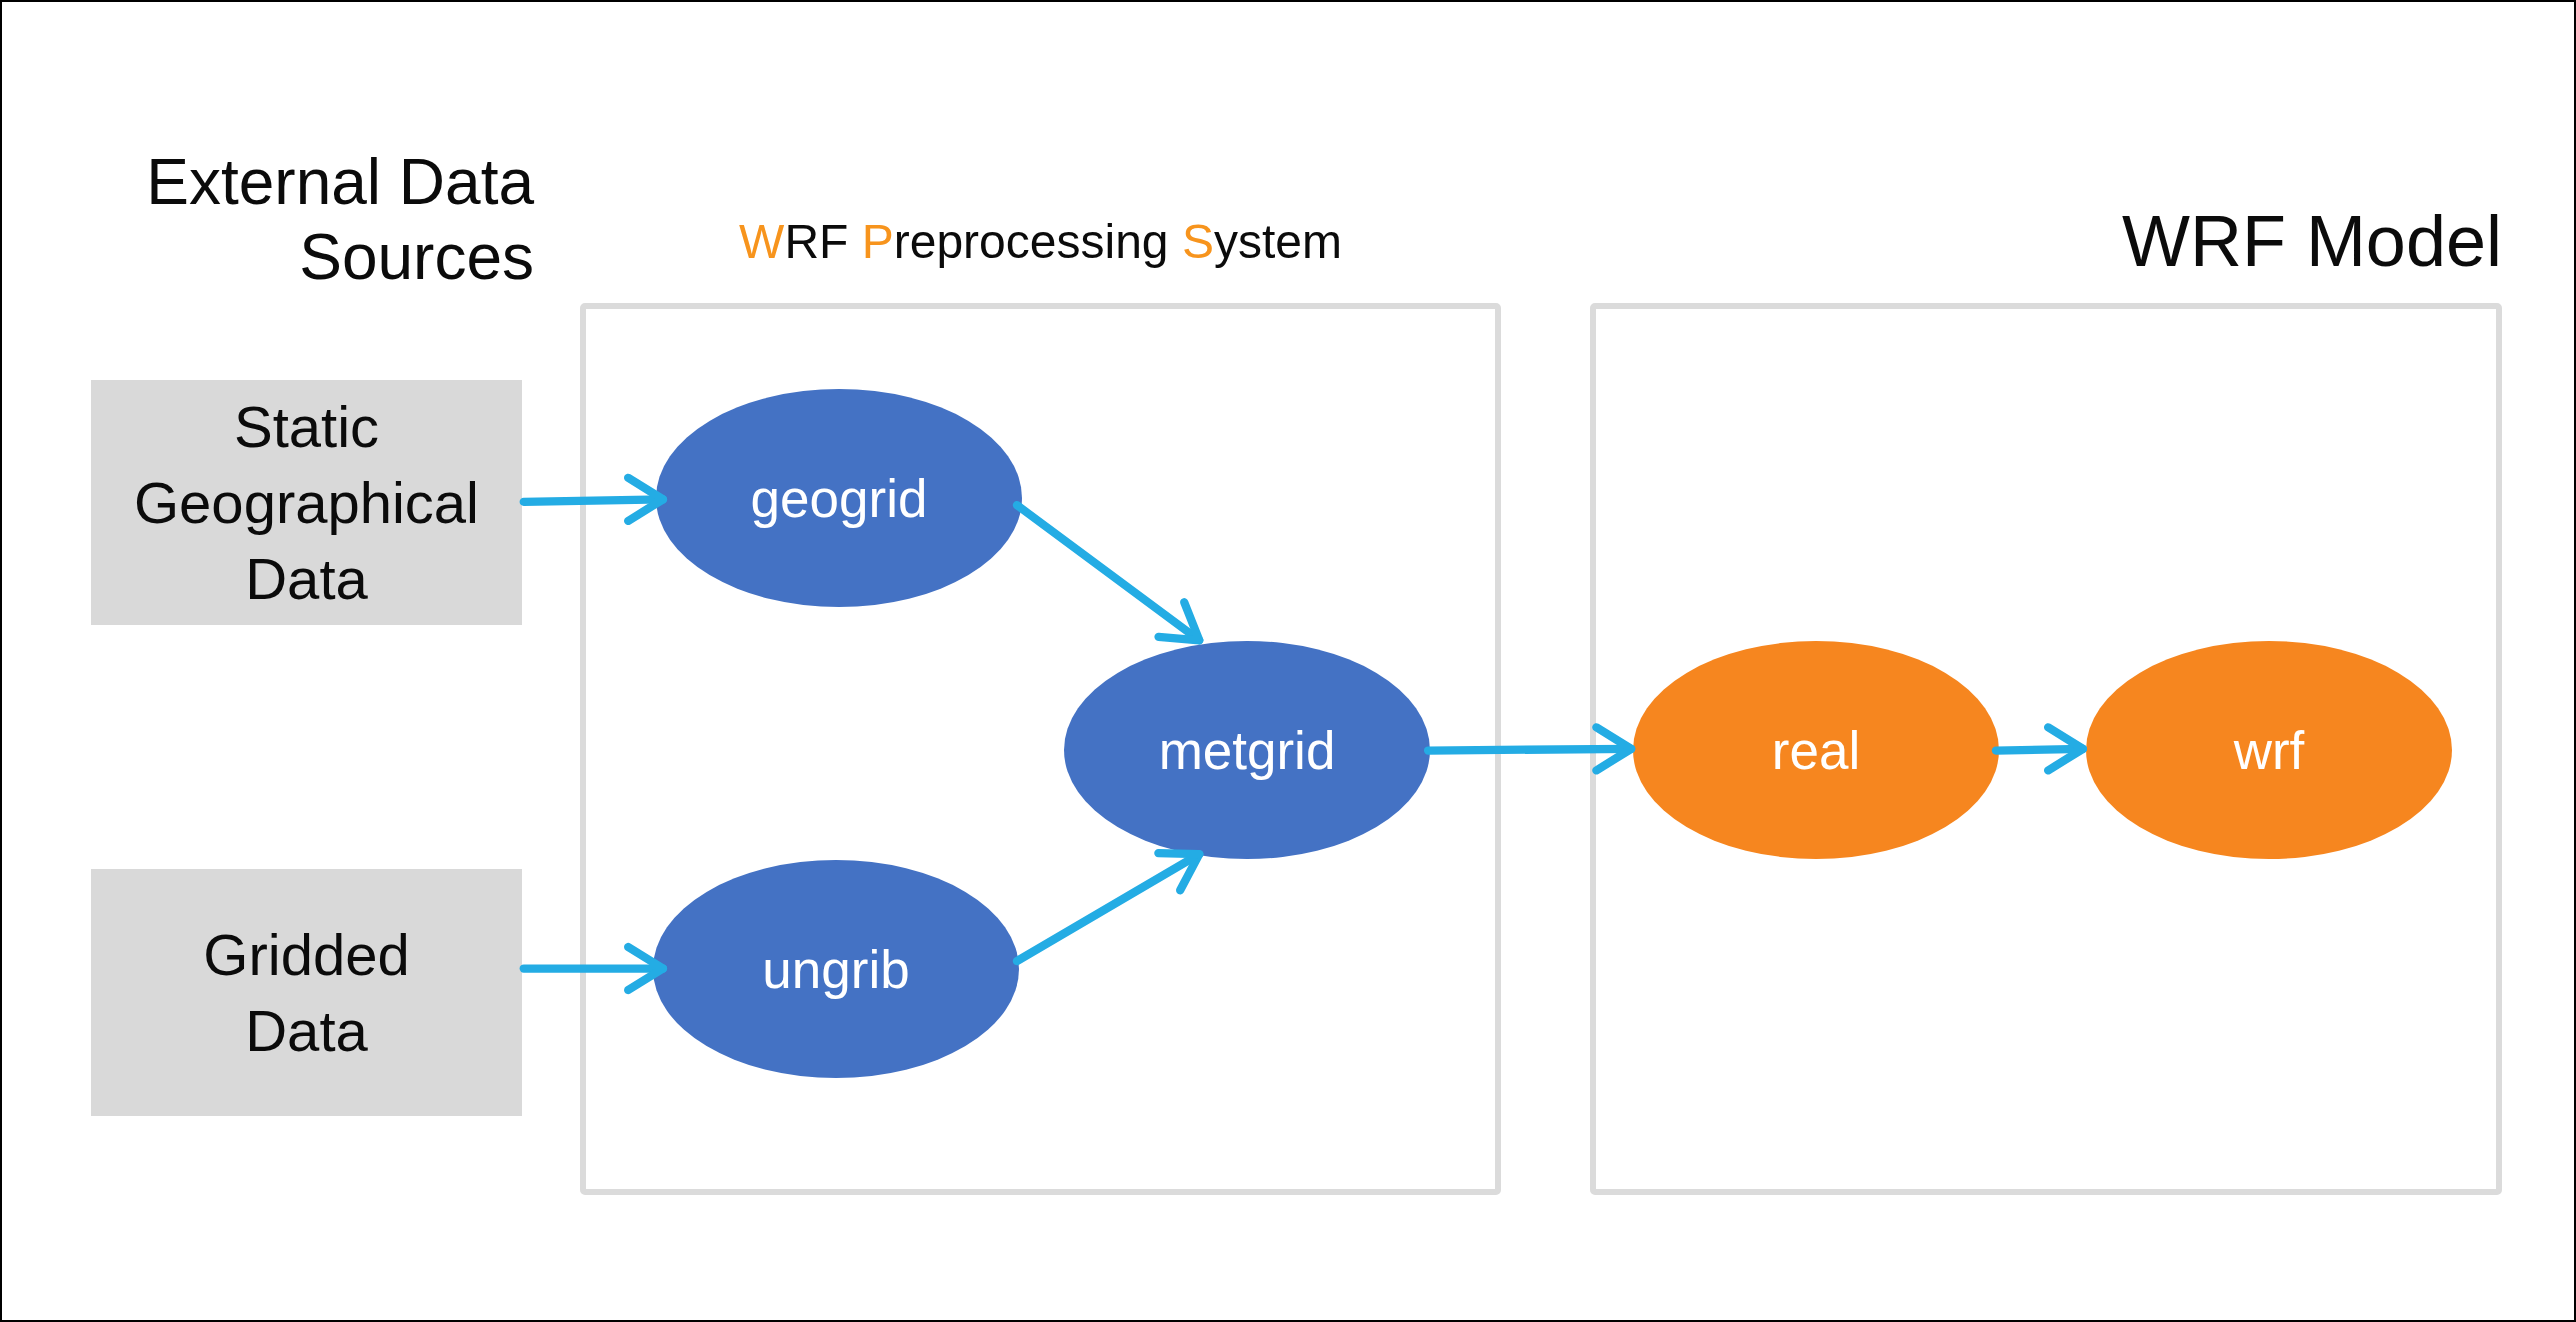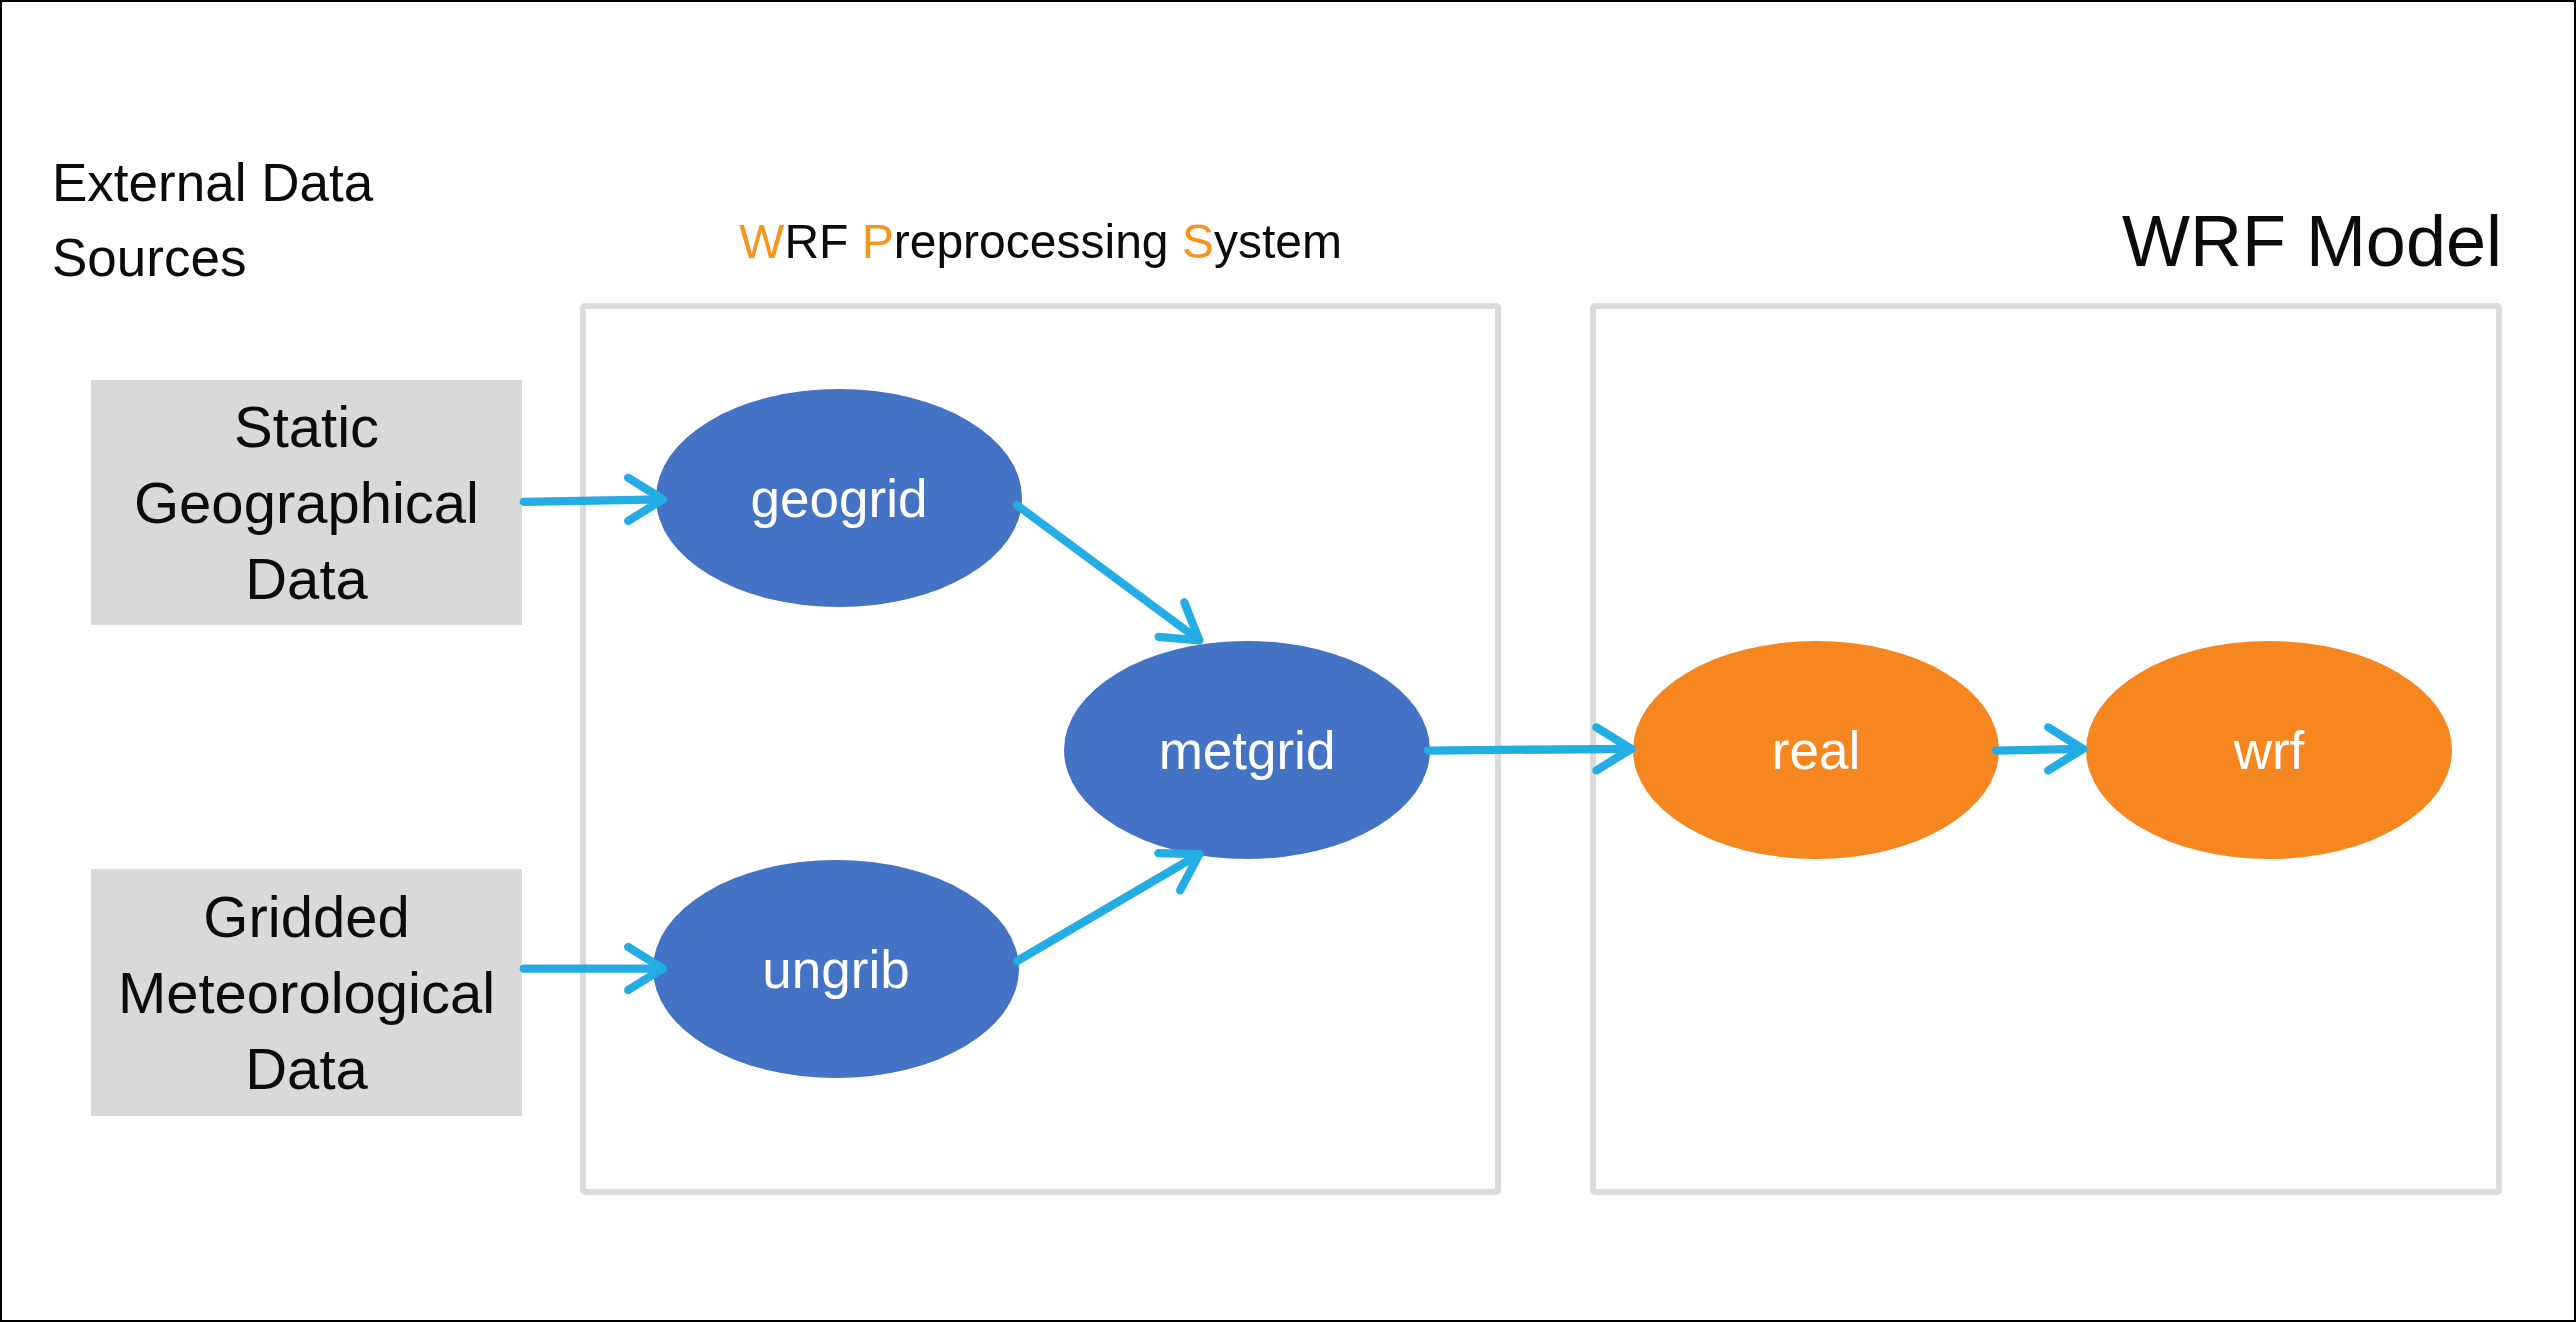--- a/index.html
+++ b/index.html
@@ -18,21 +18,21 @@
     width:2576px;height:1322px;
     background:#fff;
     border:2.5px solid #000;
     overflow:hidden;
     font-family:"Liberation Sans","DejaVu Sans",sans-serif;
     color:var(--text-color);
   }
   
   .external-label{
     position:absolute;left:50px;top:143px;width:482px;
-    text-align:left;font-size:53px;line-height:75px;color:var(--text-color);
+    text-align:right;font-size:64px;line-height:75px;color:var(--text-color);
   }
   .wps-title{
     position:absolute;left:578px;top:198px;width:921px;
     text-align:center;font-size:48px;line-height:83px;white-space:nowrap;
   }
   .wps-title .accent{color:var(--title-accent);}
   .wrf-title{
     position:absolute;left:1588px;top:198px;width:912px;
     text-align:right;font-size:72px;line-height:83px;white-space:nowrap;
   }
@@ -96,21 +96,20 @@
   <div class="container-box wrf-box"></div>
 
   <div class="source-box static">
     <div>Static</div>
     <div>Geographical</div>
     <div>Data</div>
   </div>
 
   <div class="source-box gridded">
     <div>Gridded</div>
-    <div>Meteorological</div>
     <div>Data</div>
   </div>
 
   <div class="node blue ungrib">
     <span>ungrib</span>
   </div>
   <div class="node blue geogrid">
     <span>geogrid</span>
   </div>
   <div class="node blue metgrid">

